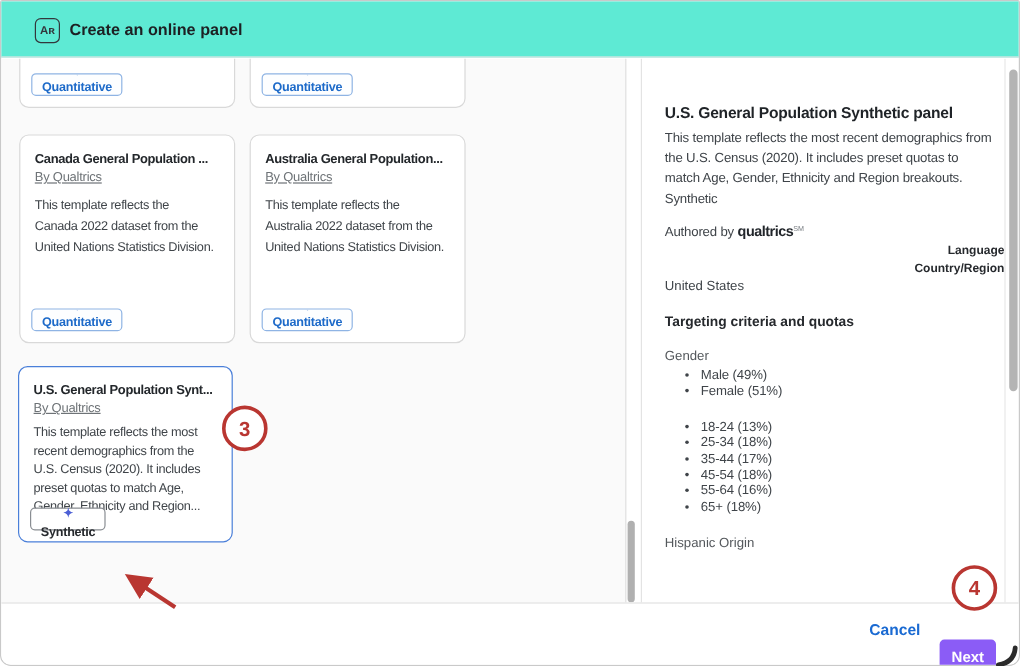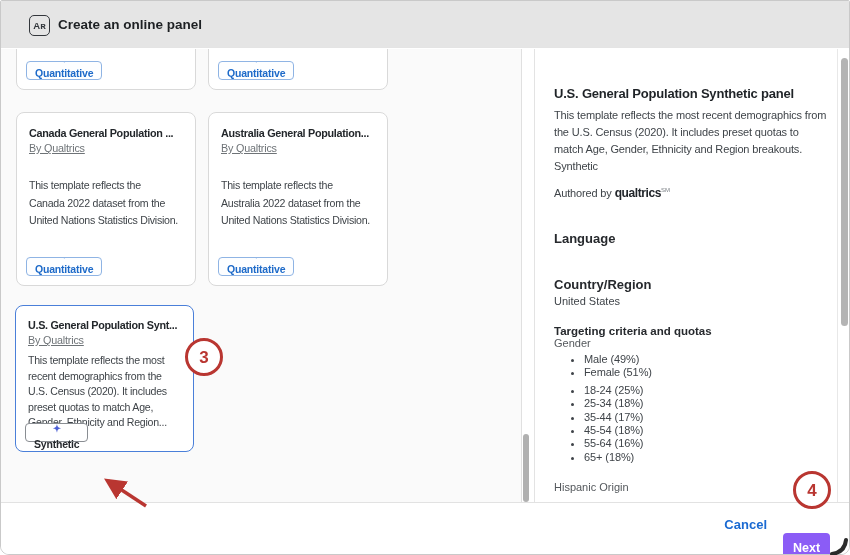--- a/index.html
+++ b/index.html
@@ -1,62 +1,62 @@
 <!DOCTYPE html>
 <html><head>
 <meta charset="utf-8">
 <style>
   * { margin:0; padding:0; box-sizing:border-box; }
   html,body { width:850px; height:555px; background:#fff; font-family:"Liberation Sans", sans-serif; }
   .dialog { position:absolute; left:0; top:0; width:850px; height:555px; background:#fff;
             border:1px solid #c9c9c9; border-radius:2px 2px 9px 9px; overflow:hidden; }
 
   
-  .hdr { position:absolute; left:0; top:0; width:100%; height:47px; background:#e5e5e5;
+  .hdr { position:absolute; left:0; top:0; width:100%; height:47px; background:#5eead4;
          border-bottom:1px solid #e4e4e4;padding-left:28px; }
   .hdr-icon { position:absolute; left:28px; top:14px; width:21px; height:21px;
               border:1.6px solid #33373c; border-radius:5px; color:#33373c;
               font-size:9.5px; font-weight:700; display:flex; align-items:center; justify-content:center; }
   .hdr-title { position:absolute; left:57px; top:0; height:47px; line-height:47px;
                font-size:13.5px; font-weight:600; color:#1d2023; }
 
   
   .gallery { position:absolute; left:0; top:48px; width:521px; height:455px;
              background:#fafafa; border-right:1px solid #e0e0e0; overflow:hidden; }
   .card { position:absolute; background:#fff; border:1px solid #d9d9d9; border-radius:8px; overflow:hidden; }
   .card.sel { border:1.5px solid #4a7fd9; }
   .card-pad { padding:14px 12px 0 12px; }
   .card-title { font-size:10.8px; font-weight:700; color:#23272b; letter-spacing:-0.3px; white-space:pre; }
   .card-by { font-size:10.8px; color:#6e7377; letter-spacing:-0.2px; margin-top:3px;text-decoration:underline; }
   .card-desc { font-size:10.6px; color:#3f4449; letter-spacing:-0.25px; line-height:17.5px;
-               margin-top:23px; white-space:pre; }
+               margin-top:9px; white-space:pre; }
   .badge { position:absolute; left:9px; bottom:9px; height:19px; display:inline-flex; align-items:center;
            gap:4px; padding:0 8px; border-radius:4px; background:#fdfeff;
            border:1px solid #8fb4e4; color:#1d6ac9; font-size:10.5px; font-weight:600; letter-spacing:-0.2px;flex-direction:column; }
   .badge.gray { border:1px solid #898d92; color:#26292d; background:#fff; }
   .sparkle { color:#4c5fd5; font-size:10px; line-height:1; }
 
   .lthumb { position:absolute; left:522px; top:433px; width:6px; height:68px;
             background:#b0b0b0; border-radius:3px; }
   .vdivider { position:absolute; left:533px; top:48px; height:455px; width:0;
               border-left:1px solid #e3e3e3; }
 
   
   .details { position:absolute; left:534px; top:48px; width:302px; height:455px;
              background:#fff; overflow:hidden; padding:37px 0 0 19px; }
   .d-title { font-size:13px; font-weight:700; color:#1f2327; letter-spacing:-0.2px; }
   .d-desc { margin-top:6px; font-size:11px; color:#3f4449; letter-spacing:-0.15px;
             line-height:17px; white-space:pre; }
   .d-auth { margin-top:11px; font-size:11px; color:#3f4449; letter-spacing:-0.15px; }
   .d-brand { font-weight:700; font-size:12px; color:#21252a; letter-spacing:-0.4px; margin-left:3px; }
   .d-brand-sup { font-size:6px; color:#7a7f84; vertical-align:super; letter-spacing:0; }
-  .d-label { margin-top:31px; font-size:13px; font-weight:700; color:#26292d; }
+  .d-label { margin-top:4px; font-size:10px; font-weight:700; color:#26292d;text-align:right; }
   .d-value { margin-top:2px; font-size:11px; color:#3f4449; line-height:15px; }
   .d-target { margin-top:16px; font-size:11.5px; font-weight:700; color:#26292d; }
-  .q-group { margin-top:0; }
+  .q-group { margin-top:16px; }
   .q-label { font-size:11px; color:#54585c; }
   .q-group ul { margin:4px 0 0 0; padding-left:30px; }
   .q-group li { font-size:11px; color:#3f4449; line-height:13.4px; letter-spacing:-0.1px; }
   .rtrack { position:absolute; left:836px; top:48px; height:455px; width:0; border-left:1px solid #e8e8e8; }
   .rthumb { position:absolute; left:840px; top:57px; width:7px; height:268px;
             background:#b4b4b4; border-radius:4px; }
 
   
   .ftr { position:absolute; left:0; bottom:0; width:100%; height:52px; background:#fff;
          border-top:1px solid #e2e2e2; }
@@ -179,21 +179,21 @@
     <div class="q-group">
       <div class="q-label">Gender</div>
       <ul>
         <li>Male (49%)</li>
         <li>Female (51%)</li>
       </ul>
     </div>
 
     <div class="q-group">
       <ul>
-        <li>18-24 (25%)</li>
+        <li>18-24 (13%)</li>
         <li>25-34 (18%)</li>
         <li>35-44 (17%)</li>
         <li>45-54 (18%)</li>
         <li>55-64 (16%)</li>
         <li>65+ (18%)</li>
       </ul>
     </div>
 
     <div class="q-group" style="margin-top:17px;">
       <div class="q-label">Hispanic Origin</div>

